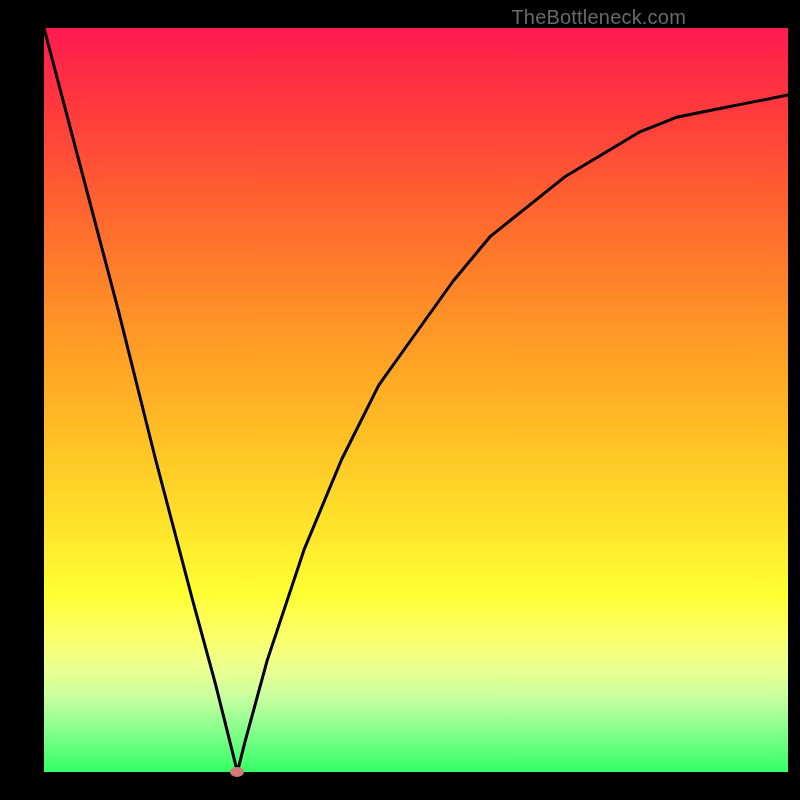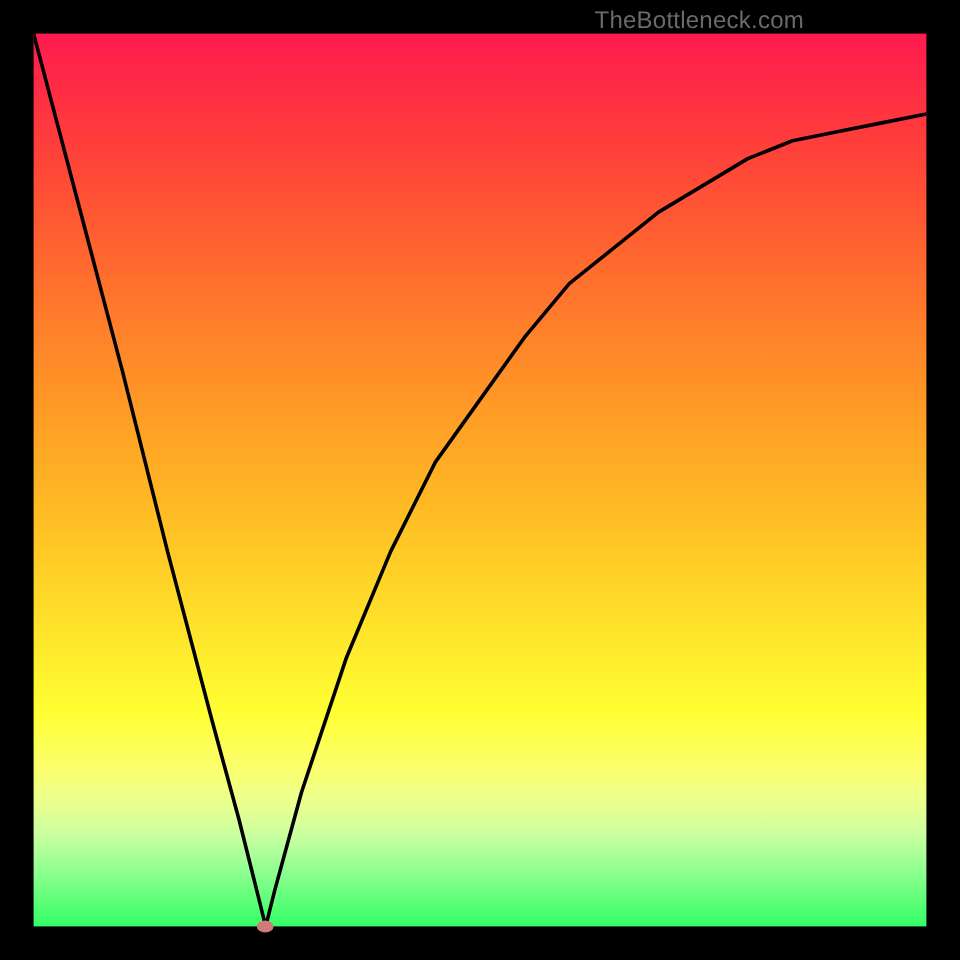--- a/index.html
+++ b/index.html
@@ -9,20 +9,21 @@
     height: 800px;
     background: #000;
     font-family: Arial, Helvetica, sans-serif;
     overflow: hidden;
   }
   .frame {
     position: relative;
     width: 680px;
     height: 800px;
     background: #000;
+    margin-left: 16px;
   }
   .plot {
     position: absolute;
     left: 28px;
     top: 28px;
     width: 744px;
     height: 744px;
     background: linear-gradient(to bottom,
       #ff1a4f 0%,
       #ff3d3b 12%,

